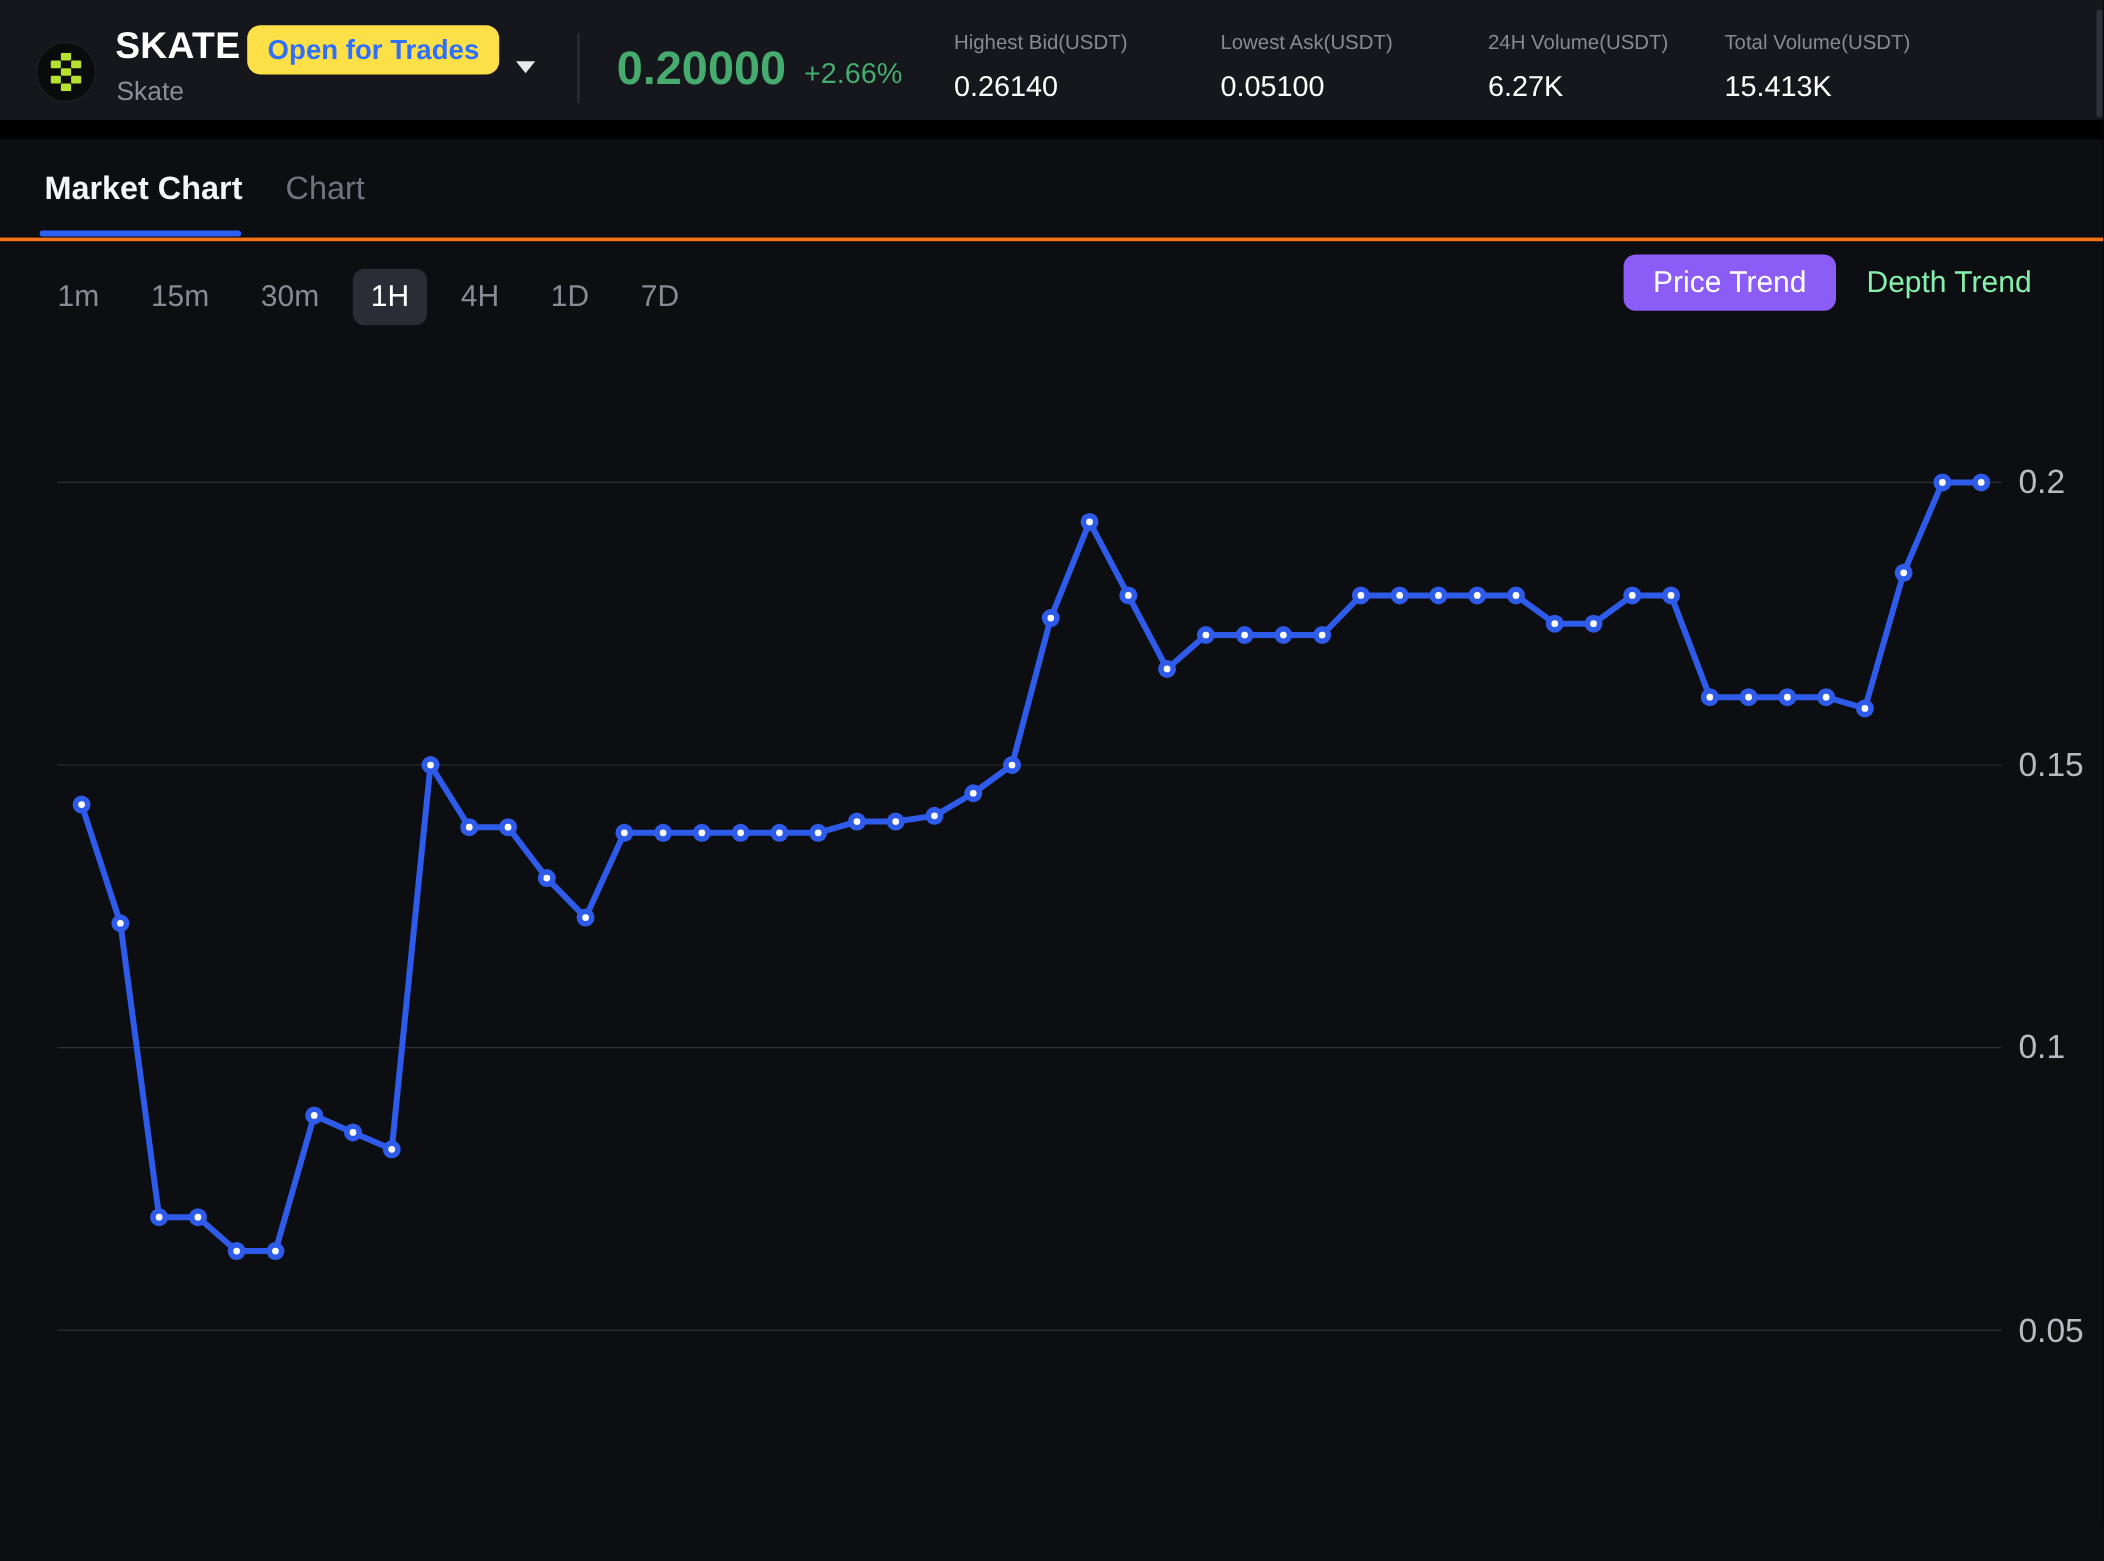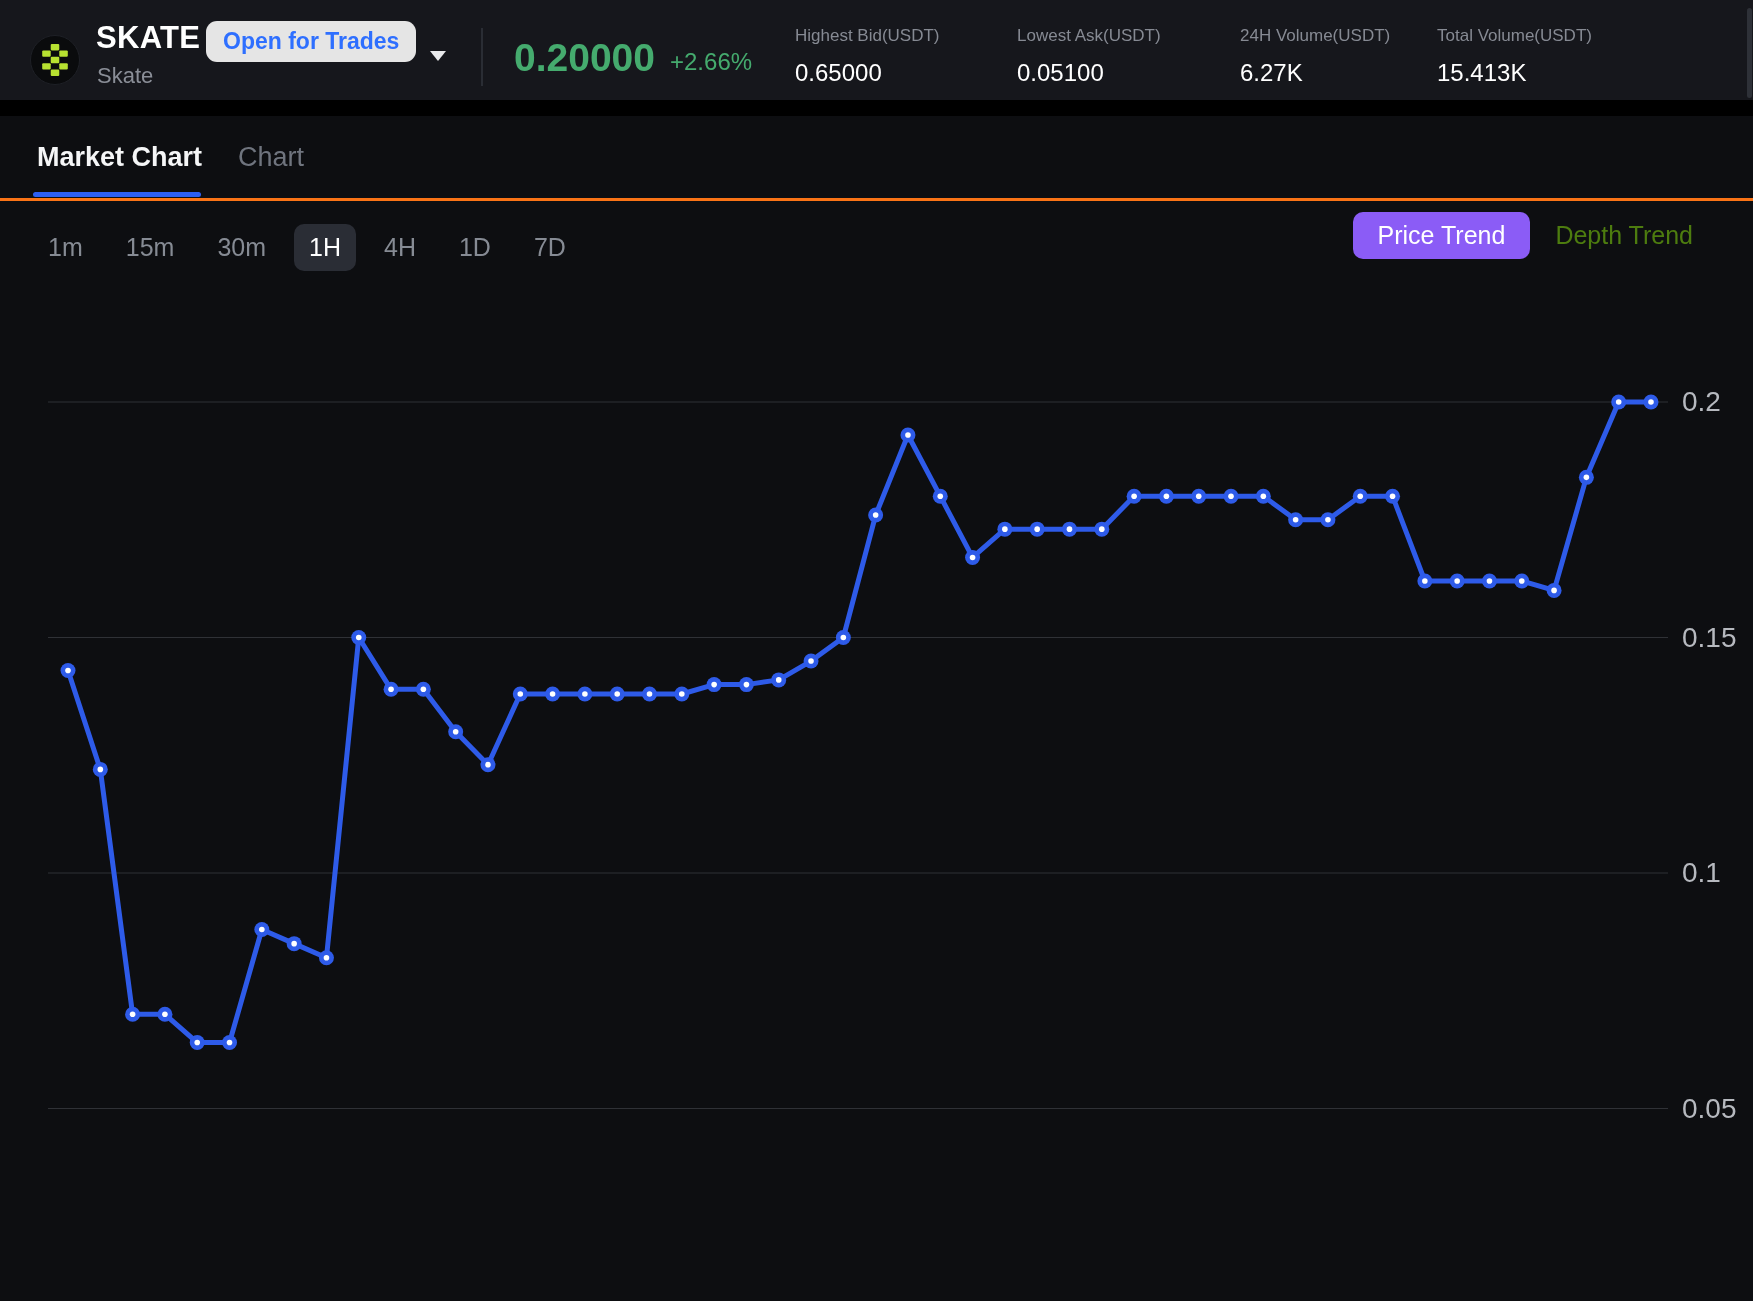--- a/index.html
+++ b/index.html
@@ -4,21 +4,21 @@
 <style>
   html,body{margin:0;padding:0;background:#000;}
   .screen{position:relative;width:1753px;height:1301px;background:#0D0E11;overflow:hidden;
           font-family:"Liberation Sans","DejaVu Sans",sans-serif;-webkit-font-smoothing:antialiased;}
   
   .header{position:absolute;left:0;top:0;width:1753px;height:100px;background:#16171C;padding-left:37px;}
   .black-strip{position:absolute;left:0;top:100px;width:1753px;height:16px;background:#000;}
   .logo{position:absolute;left:30px;top:35px;width:48px;height:48px;border-radius:50%;
         background:#0A0B0D;border:1px solid #1E2026;display:flex;align-items:center;justify-content:center;}
   .symbol{position:absolute;left:96px;top:20px;font-size:31px;font-weight:700;color:#FFFFFF;letter-spacing:.3px;}
-  .badge{position:absolute;left:206px;top:21px;padding:7px 17px;border-radius:11px;background:#e5e5e5;
+  .badge{position:absolute;left:206px;top:21px;padding:7px 17px;border-radius:11px;background:#fde047;
          font-size:23px;font-weight:700;}
   .token-name{position:absolute;left:97px;top:63px;font-size:22px;color:#8A8E97;}
   .caret{position:absolute;left:430px;top:51px;width:0;height:0;border-left:8px solid transparent;
          border-right:8px solid transparent;border-top:10px solid #E8E9EB;}
   .hdr-divider{position:absolute;left:481px;top:28px;width:2px;height:58px;background:#2A2D34;}
   .price{position:absolute;left:514px;top:36px;font-size:39px;font-weight:700;}
   .change{position:absolute;left:670px;top:48px;font-size:24px;font-weight:500;}
   .stat{position:absolute;top:0;height:100px;}
   .stat .lbl{position:absolute;top:26px;left:0;font-size:17px;color:#868A93;white-space:nowrap;}
   .stat .val{position:absolute;top:59px;left:0;font-size:24px;color:#FFFFFF;font-weight:500;white-space:nowrap;}
@@ -30,21 +30,21 @@
   .tab.active{color:#F5F6F7;font-weight:700;}
   .tab.inactive{color:#6F747E;font-weight:500;}
   .tab-underline{position:absolute;left:33px;top:76px;width:168px;height:5px;border-radius:3px;background:#2C5FF2;}
   
   .tfrow{position:absolute;left:33px;top:224px;display:flex;align-items:center;}
   .tf{padding:9px 15px;margin-right:13px;font-size:25px;color:#868B94;border-radius:10px;}
   .tf.active{background:#2A2D35;color:#FFFFFF;font-weight:500;}
   .togglerow{position:absolute;top:212px;right:35px;display:flex;align-items:center;}
   .tg{padding:9px 25px;font-size:25px;border-radius:10px;}
   .tg.active{background:#8b5cf6;color:#FFFFFF;font-weight:400;}
-  .tg.inactive{color:#4d7c0f;}
+  .tg.inactive{color:#86efac;}
   
   .chart-wrap{position:absolute;left:0;top:250px;width:1753px;height:1051px;}
   .ylab{position:absolute;left:1682px;transform:translateY(-50%);font-size:28px;color:#B6B9BF;}
 </style>
 </head>
 <body>
 
 <div class="screen">
 
   <div class="header">
@@ -66,21 +66,21 @@
     <span class="symbol">SKATE</span>
     <span class="badge" style="color:#2E6FFF;">Open for Trades</span>
     <div class="token-name">Skate</div>
     <div class="caret"></div>
     <div class="hdr-divider"></div>
     <span class="price" style="color:#45AB6E;">0.20000</span>
     <span class="change" style="color:#45AB6E;">+2.66%</span>
 
     <div class="stat s1">
       <div class="lbl">Highest Bid(USDT)</div>
-      <div class="val">0.65000</div>
+      <div class="val">0.26140</div>
     </div>
     <div class="stat s2">
       <div class="lbl">Lowest Ask(USDT)</div>
       <div class="val">0.05100</div>
     </div>
     <div class="stat s3">
       <div class="lbl">24H Volume(USDT)</div>
       <div class="val">6.27K</div>
     </div>
     <div class="stat s4">

